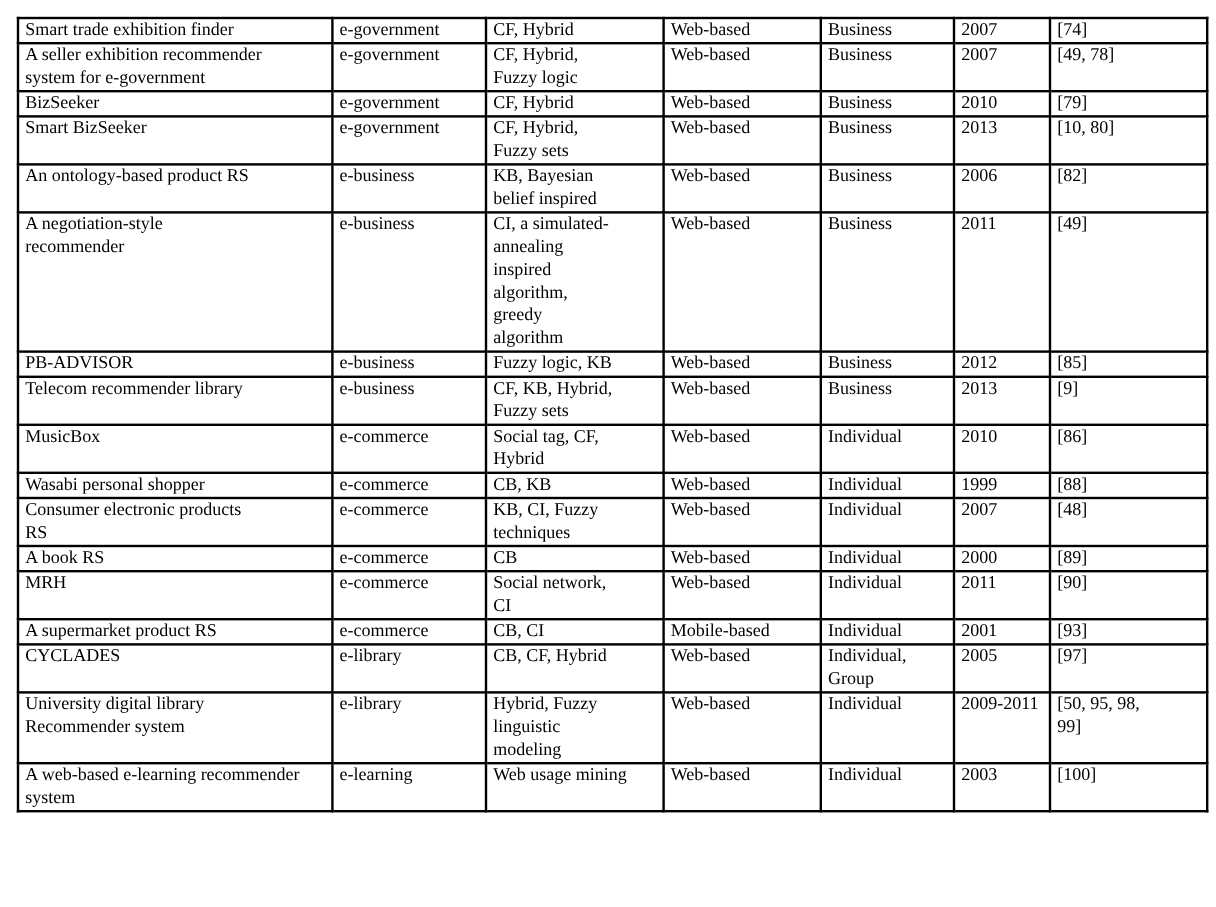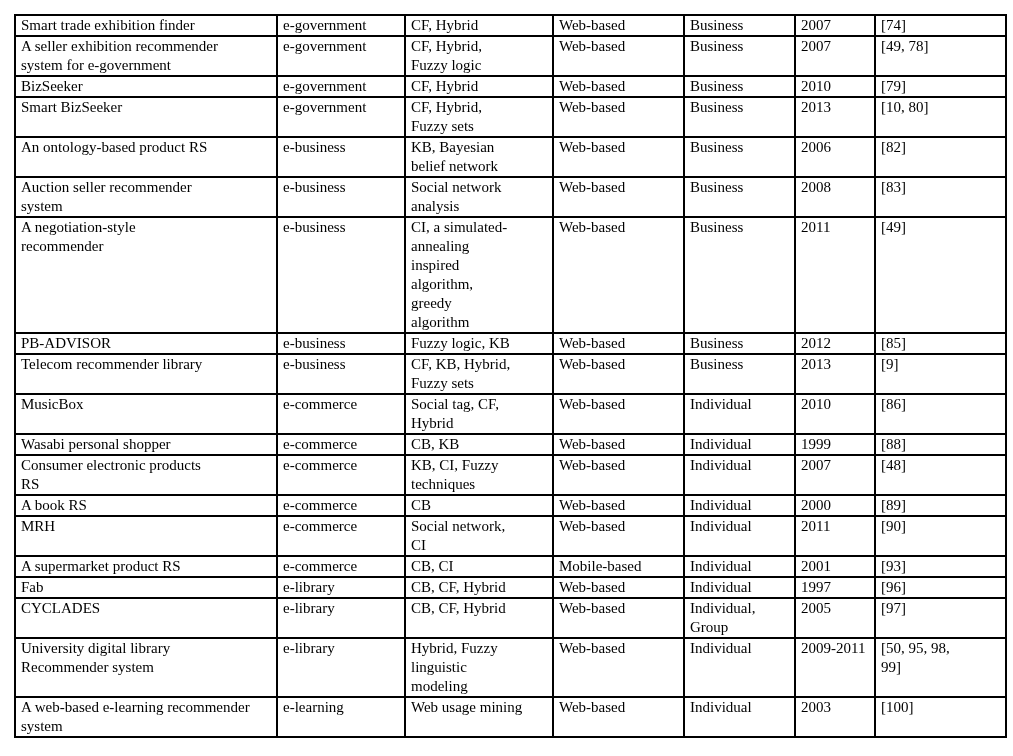--- a/index.html
+++ b/index.html
@@ -91,36 +91,25 @@
 Fuzzy sets</td>
           <td>Web-based</td>
           <td>Business</td>
           <td>2013</td>
           <td>[10, 80]</td>
         </tr>
         <tr>
           <td>An ontology-based product RS</td>
           <td>e-business</td>
           <td>KB, Bayesian
-belief network</td>
+belief inspired</td>
           <td>Web-based</td>
           <td>Business</td>
           <td>2006</td>
           <td>[82]</td>
-        </tr>
-        <tr>
-          <td>Auction seller recommender
-system</td>
-          <td>e-business</td>
-          <td>Social network
-analysis</td>
-          <td>Web-based</td>
-          <td>Business</td>
-          <td>2008</td>
-          <td>[83]</td>
         </tr>
         <tr>
           <td>A negotiation-style
 recommender</td>
           <td>e-business</td>
           <td>CI, a simulated-
 annealing
 inspired
 algorithm,
 greedy
@@ -201,29 +190,20 @@
         <tr>
           <td>A supermarket product RS</td>
           <td>e-commerce</td>
           <td>CB, CI</td>
           <td>Mobile-based</td>
           <td>Individual</td>
           <td>2001</td>
           <td>[93]</td>
         </tr>
         <tr>
-          <td>Fab</td>
-          <td>e-library</td>
-          <td>CB, CF, Hybrid</td>
-          <td>Web-based</td>
-          <td>Individual</td>
-          <td>1997</td>
-          <td>[96]</td>
-        </tr>
-        <tr>
           <td>CYCLADES</td>
           <td>e-library</td>
           <td>CB, CF, Hybrid</td>
           <td>Web-based</td>
           <td>Individual,
 Group</td>
           <td>2005</td>
           <td>[97]</td>
         </tr>
         <tr>

